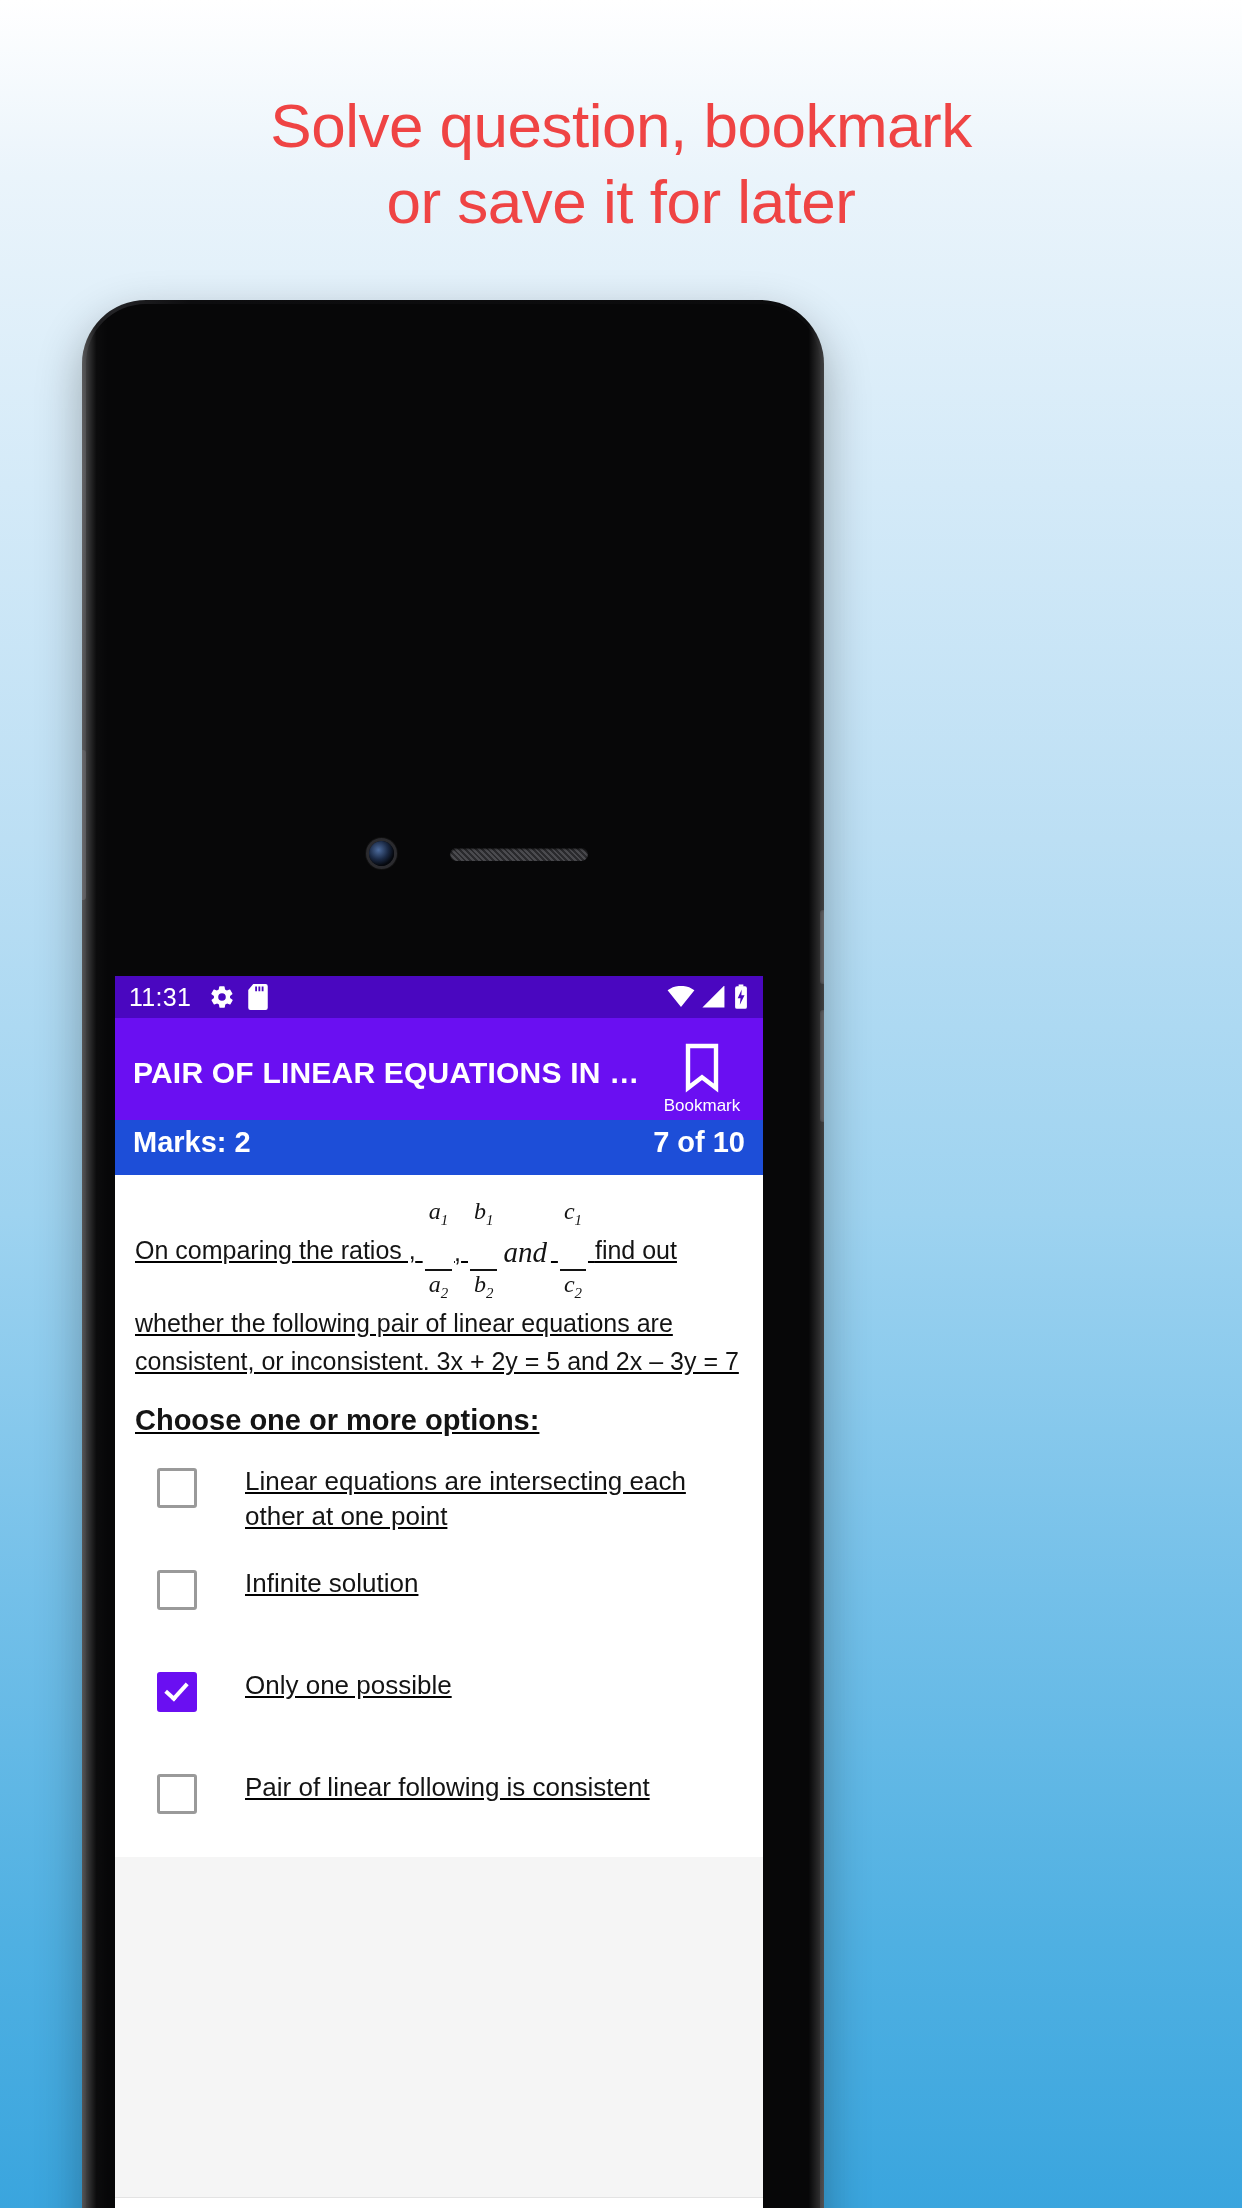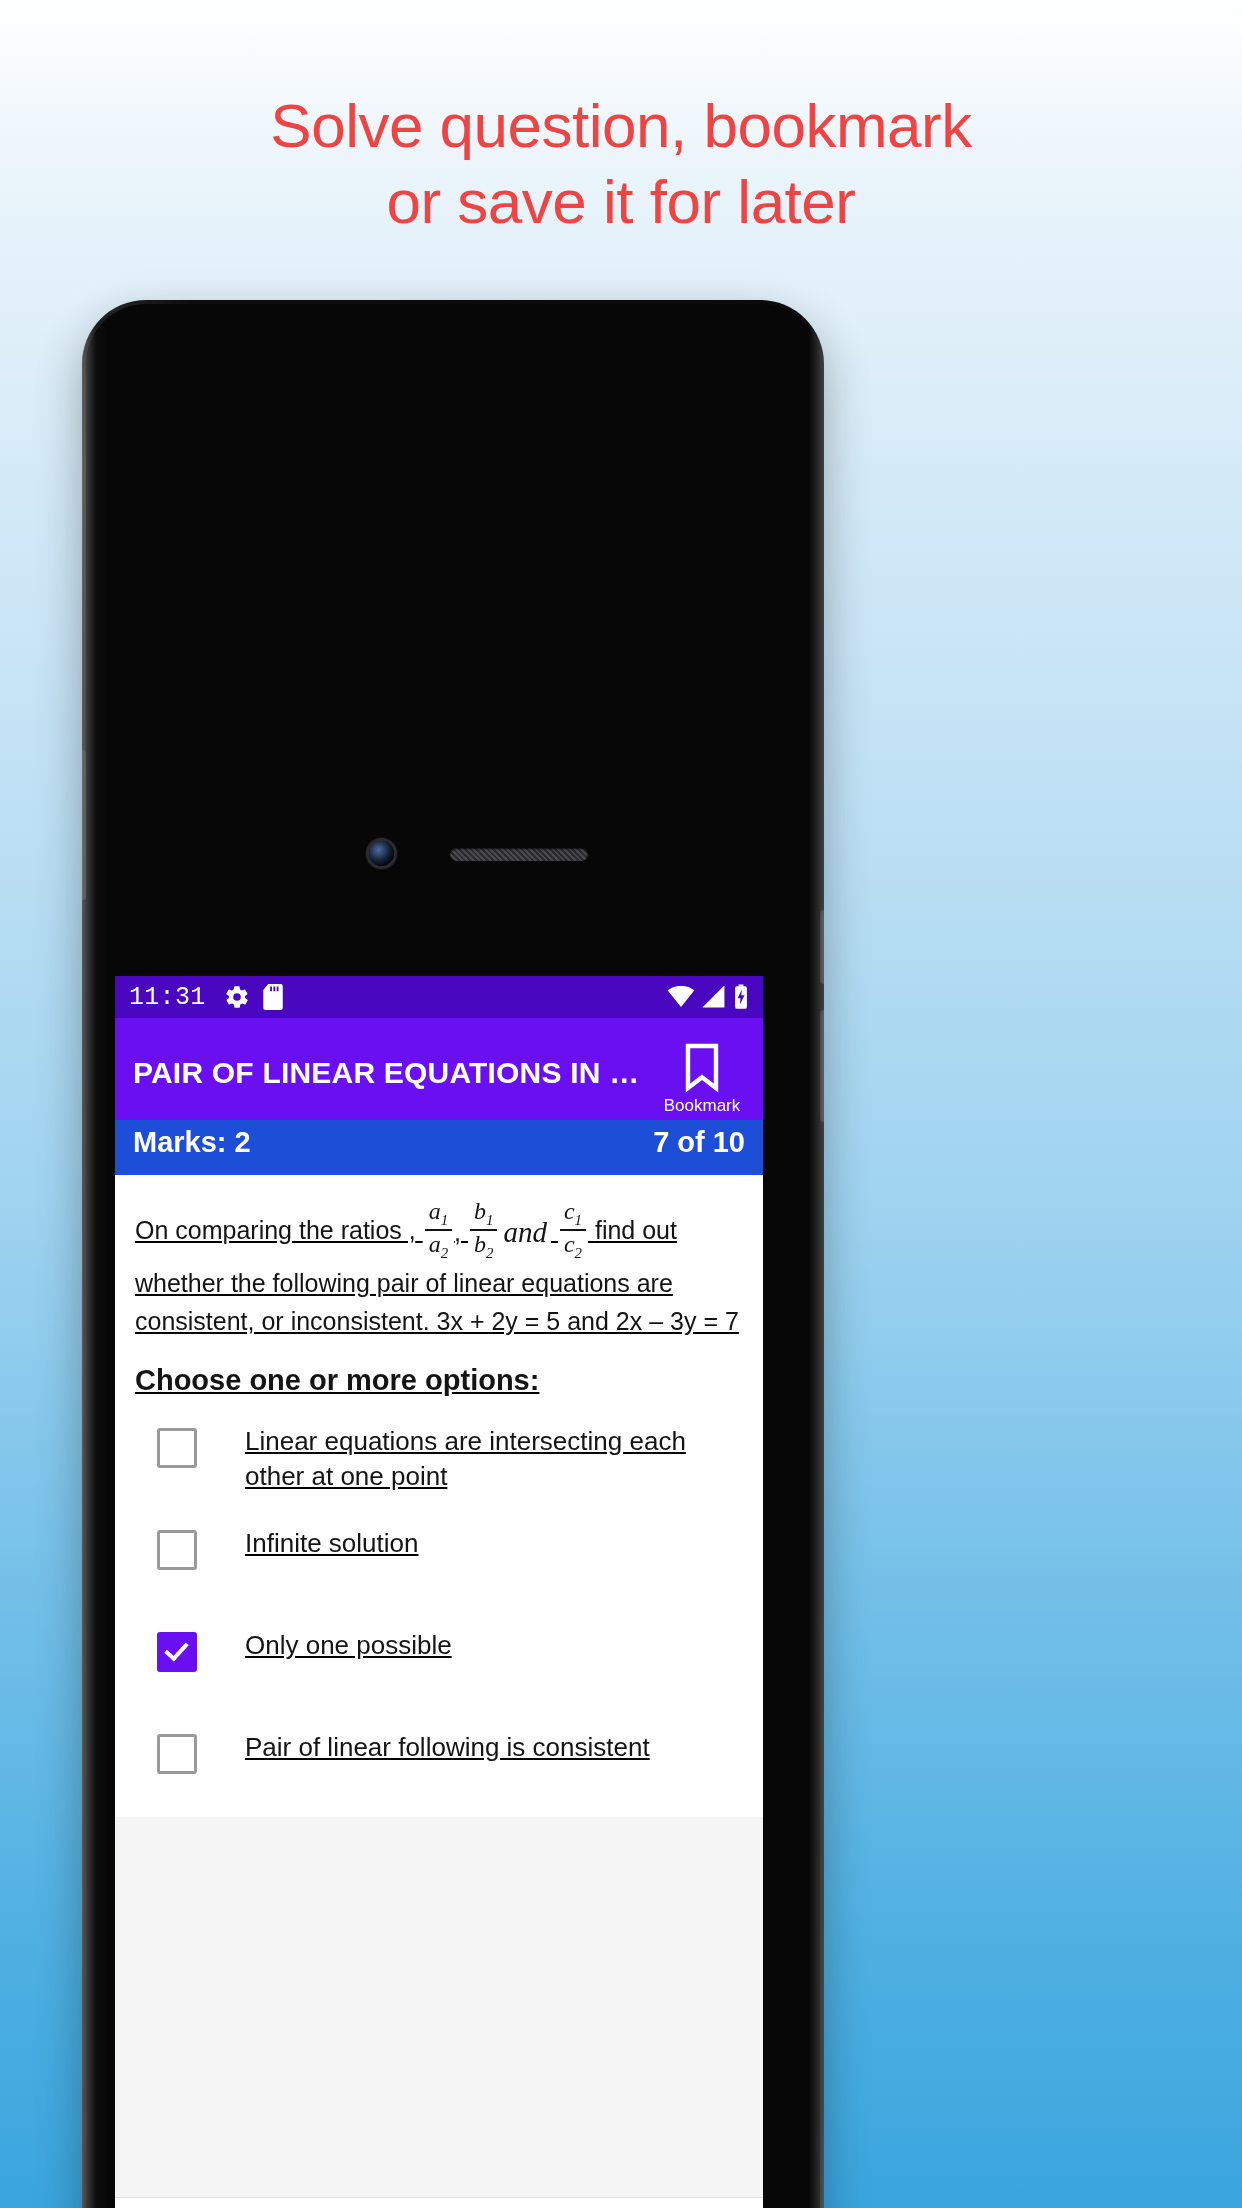--- a/index.html
+++ b/index.html
@@ -71,21 +71,20 @@
     background:#ffffff;overflow:hidden;
     display:flex;flex-direction:column;
   }
 
   
   .statusbar{
     height:42px;background:#4a07c0;color:#fff;
     display:flex;align-items:center;
     padding:0 14px;flex:0 0 auto;
     font-size:25px;
-    font-family:Liberation Mono, monospace;
   }
   .sb-time{font-weight:400;letter-spacing:0.3px;}
   .sb-left-icons{display:flex;align-items:center;gap:13px;margin-left:18px;}
   .sb-spacer{flex:1;}
   .sb-right-icons{display:flex;align-items:center;gap:7px;}
   .ico{display:inline-block;line-height:0;}
 
   
   .appbar{
     background:#6a0ff2;color:#fff;flex:0 0 auto;
@@ -116,21 +115,21 @@
     display:flex;flex-direction:column;text-decoration:underline;
   }
   .qtext{
     padding:26px 20px 0 20px;
     font-size:25px;line-height:1.52;color:#141414;
   }
   .frac{
     display:inline-flex;flex-direction:column;align-items:center;
     vertical-align:middle;
     font-family:"Liberation Serif",serif;font-style:italic;
-    font-size:24px;line-height:1.05;margin:0 2px;position:relative;top:-2px;
+    font-size:24px;line-height:1.05;margin:0 2px;position:relative;top:-2px;gap:40px;
   }
   .frac .num{padding:0 4px 1px 4px;}
   .frac .den{padding:1px 4px 0 4px;border-top:2px solid #141414;}
   .frac sub{font-size:0.62em;font-style:italic;}
   .mathand{
     font-family:"Liberation Serif",serif;font-style:italic;font-size:29px;
     margin:0 4px;vertical-align:middle;
   }
   .comma{font-size:25px;vertical-align:middle;}
 

